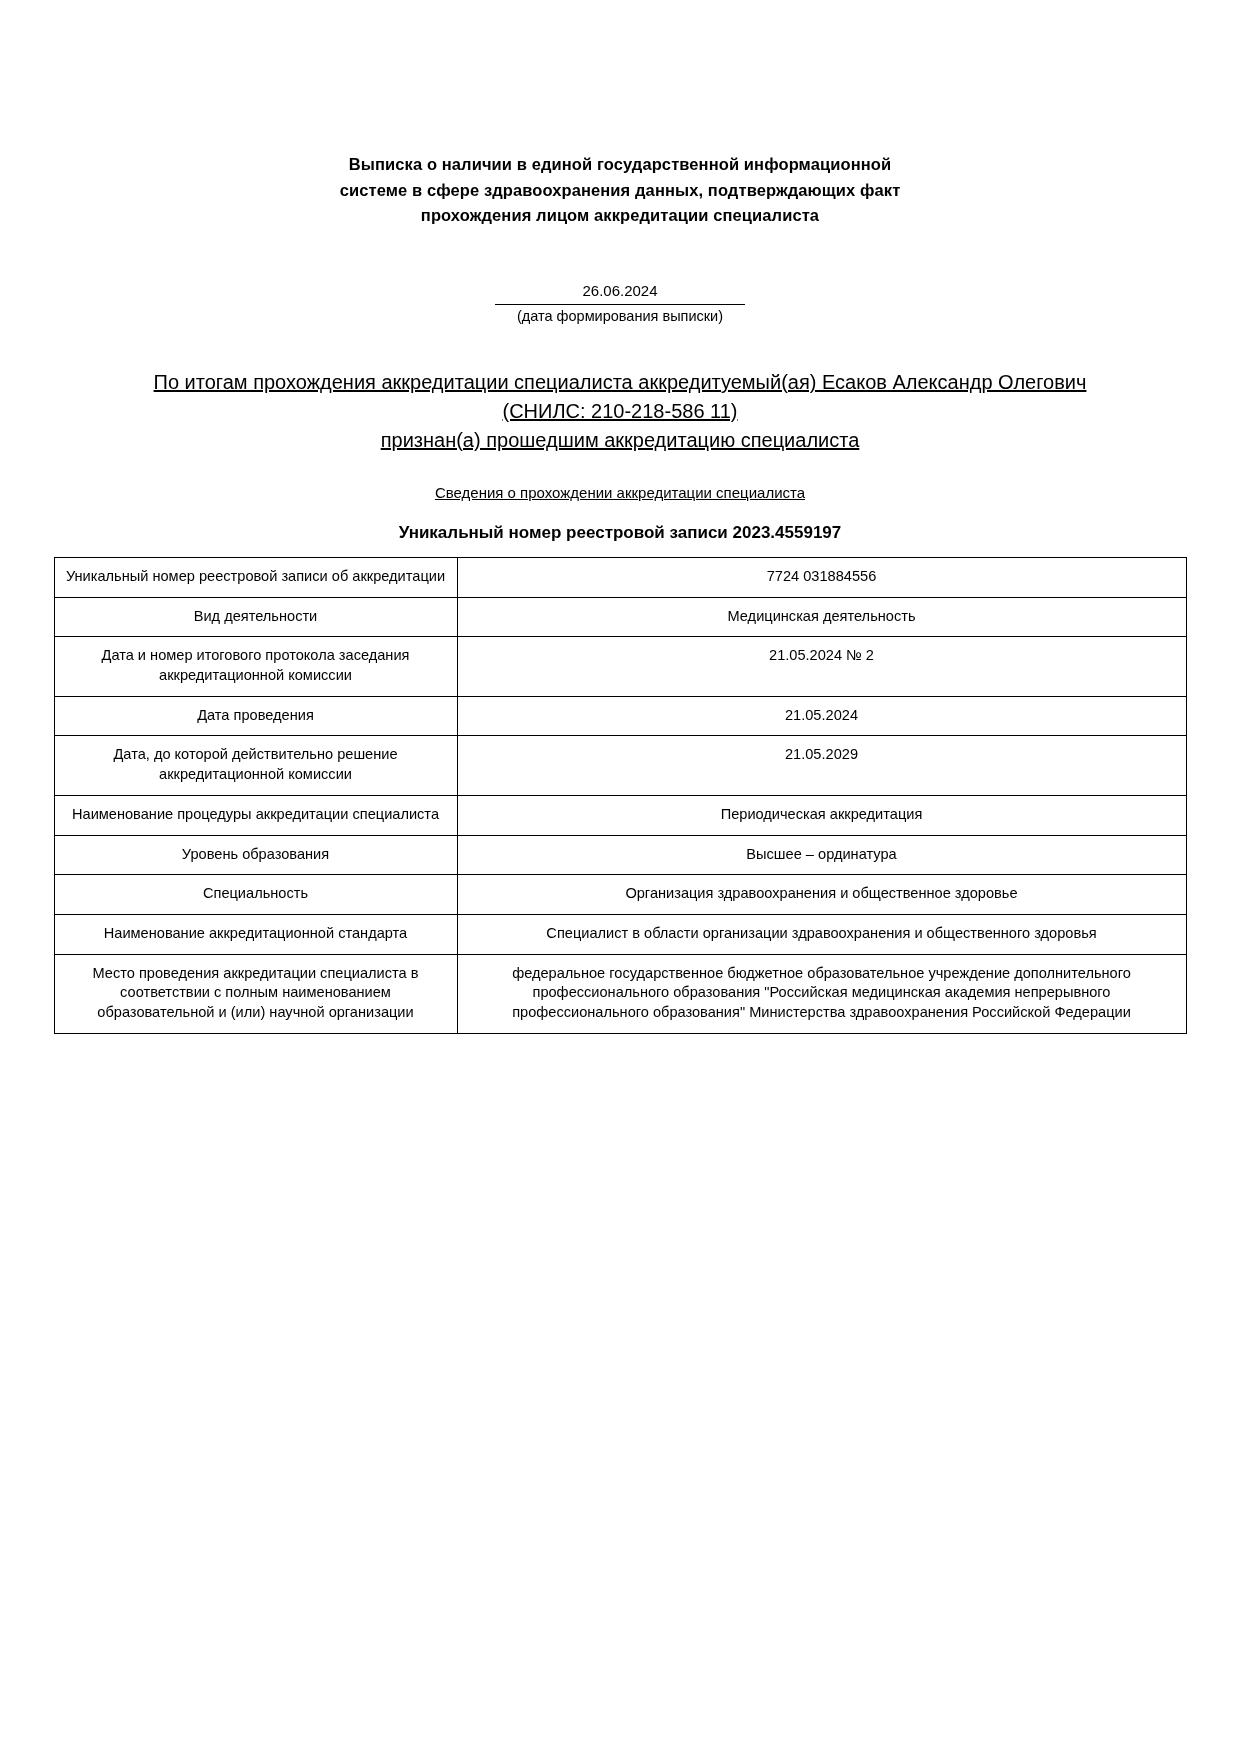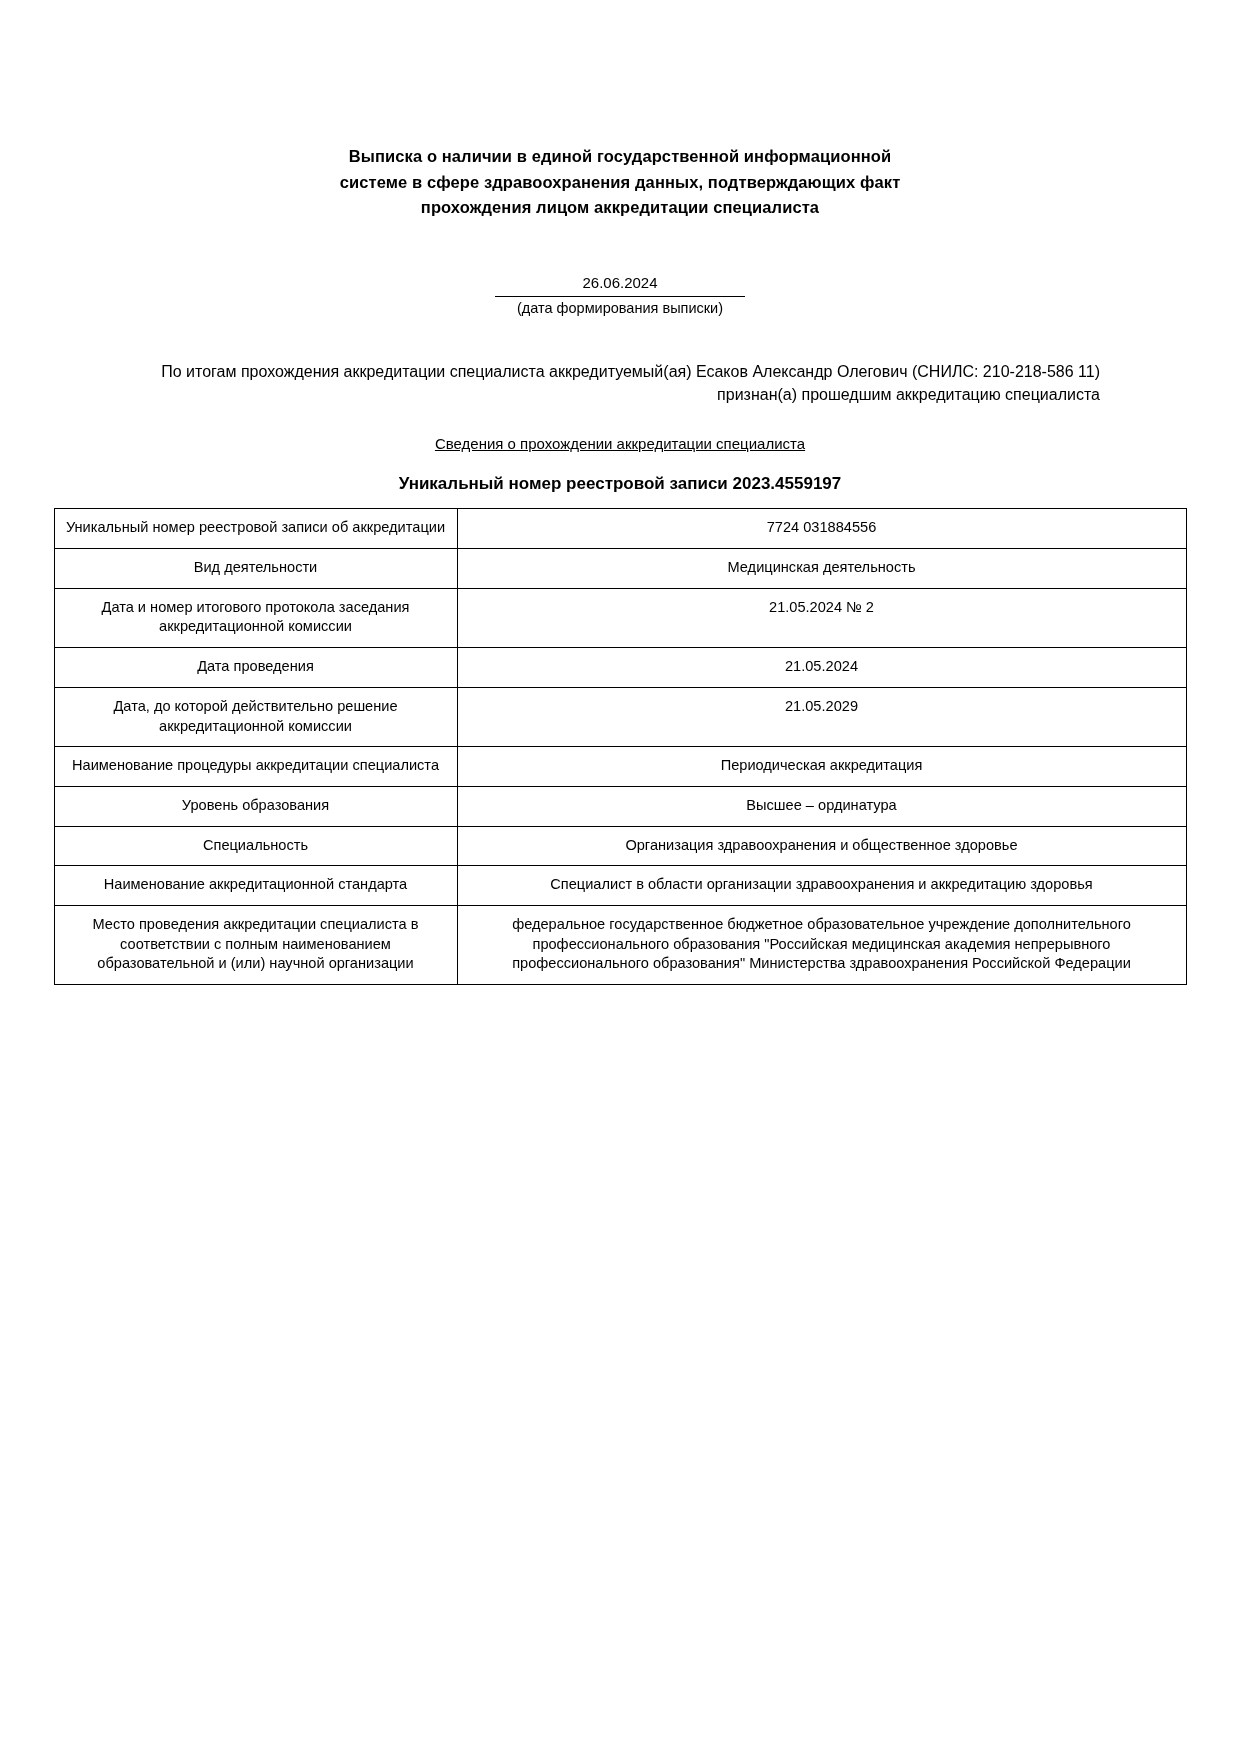--- a/index.html
+++ b/index.html
@@ -16,21 +16,21 @@
     overflow: hidden;
   }
   .page {
     position: relative;
     width: 1240px;
     height: 1755px;
     box-sizing: border-box;
     padding: 0;
   }
   .doc-title {
-    margin: 4px;
+    margin: 12px;
     padding-top: 140px;
     text-align: center;
     font-size: 16.5px;
     font-weight: bold;
     line-height: 1.55;
     letter-spacing: 0.1px;
   }
   .doc-title .tl {
     display: block;
   }
@@ -51,24 +51,25 @@
     line-height: 1.3;
   }
   .date-caption {
     font-size: 14.5px;
     display: block;
     padding-top: 2px;
     line-height: 1.3;
   }
   .intro {
     margin-top: 42px;
-    text-align: right;
-    font-size: 16px;
+    text-align: center;
+    font-size: 20px;
     line-height: 1.45;
     padding: 0 140px;
+    text-decoration: underline;
   }
   .intro span {
     display: block;
   }
   .section-underline {
     margin-top: 29px;
     text-align: center;
     font-size: 15px;
   }
   .section-underline span {
@@ -159,21 +160,21 @@
       <tr>
         <td class="label">Уровень образования</td>
         <td class="value">Высшее – ординатура</td>
       </tr>
       <tr>
         <td class="label">Специальность</td>
         <td class="value">Организация здравоохранения и общественное здоровье</td>
       </tr>
       <tr>
         <td class="label">Наименование аккредитационной стандарта</td>
-        <td class="value">Специалист в области организации здравоохранения и аккредитацию здоровья</td>
+        <td class="value">Специалист в области организации здравоохранения и общественного здоровья</td>
       </tr>
       <tr>
         <td class="label">Место проведения аккредитации специалиста в соответствии с полным наименованием образовательной и (или) научной организации</td>
         <td class="value">федеральное государственное бюджетное образовательное учреждение дополнительного профессионального образования "Российская медицинская академия непрерывного профессионального образования" Министерства здравоохранения Российской Федерации</td>
       </tr>
     </tbody>
   </table>
 
 </div>
 

